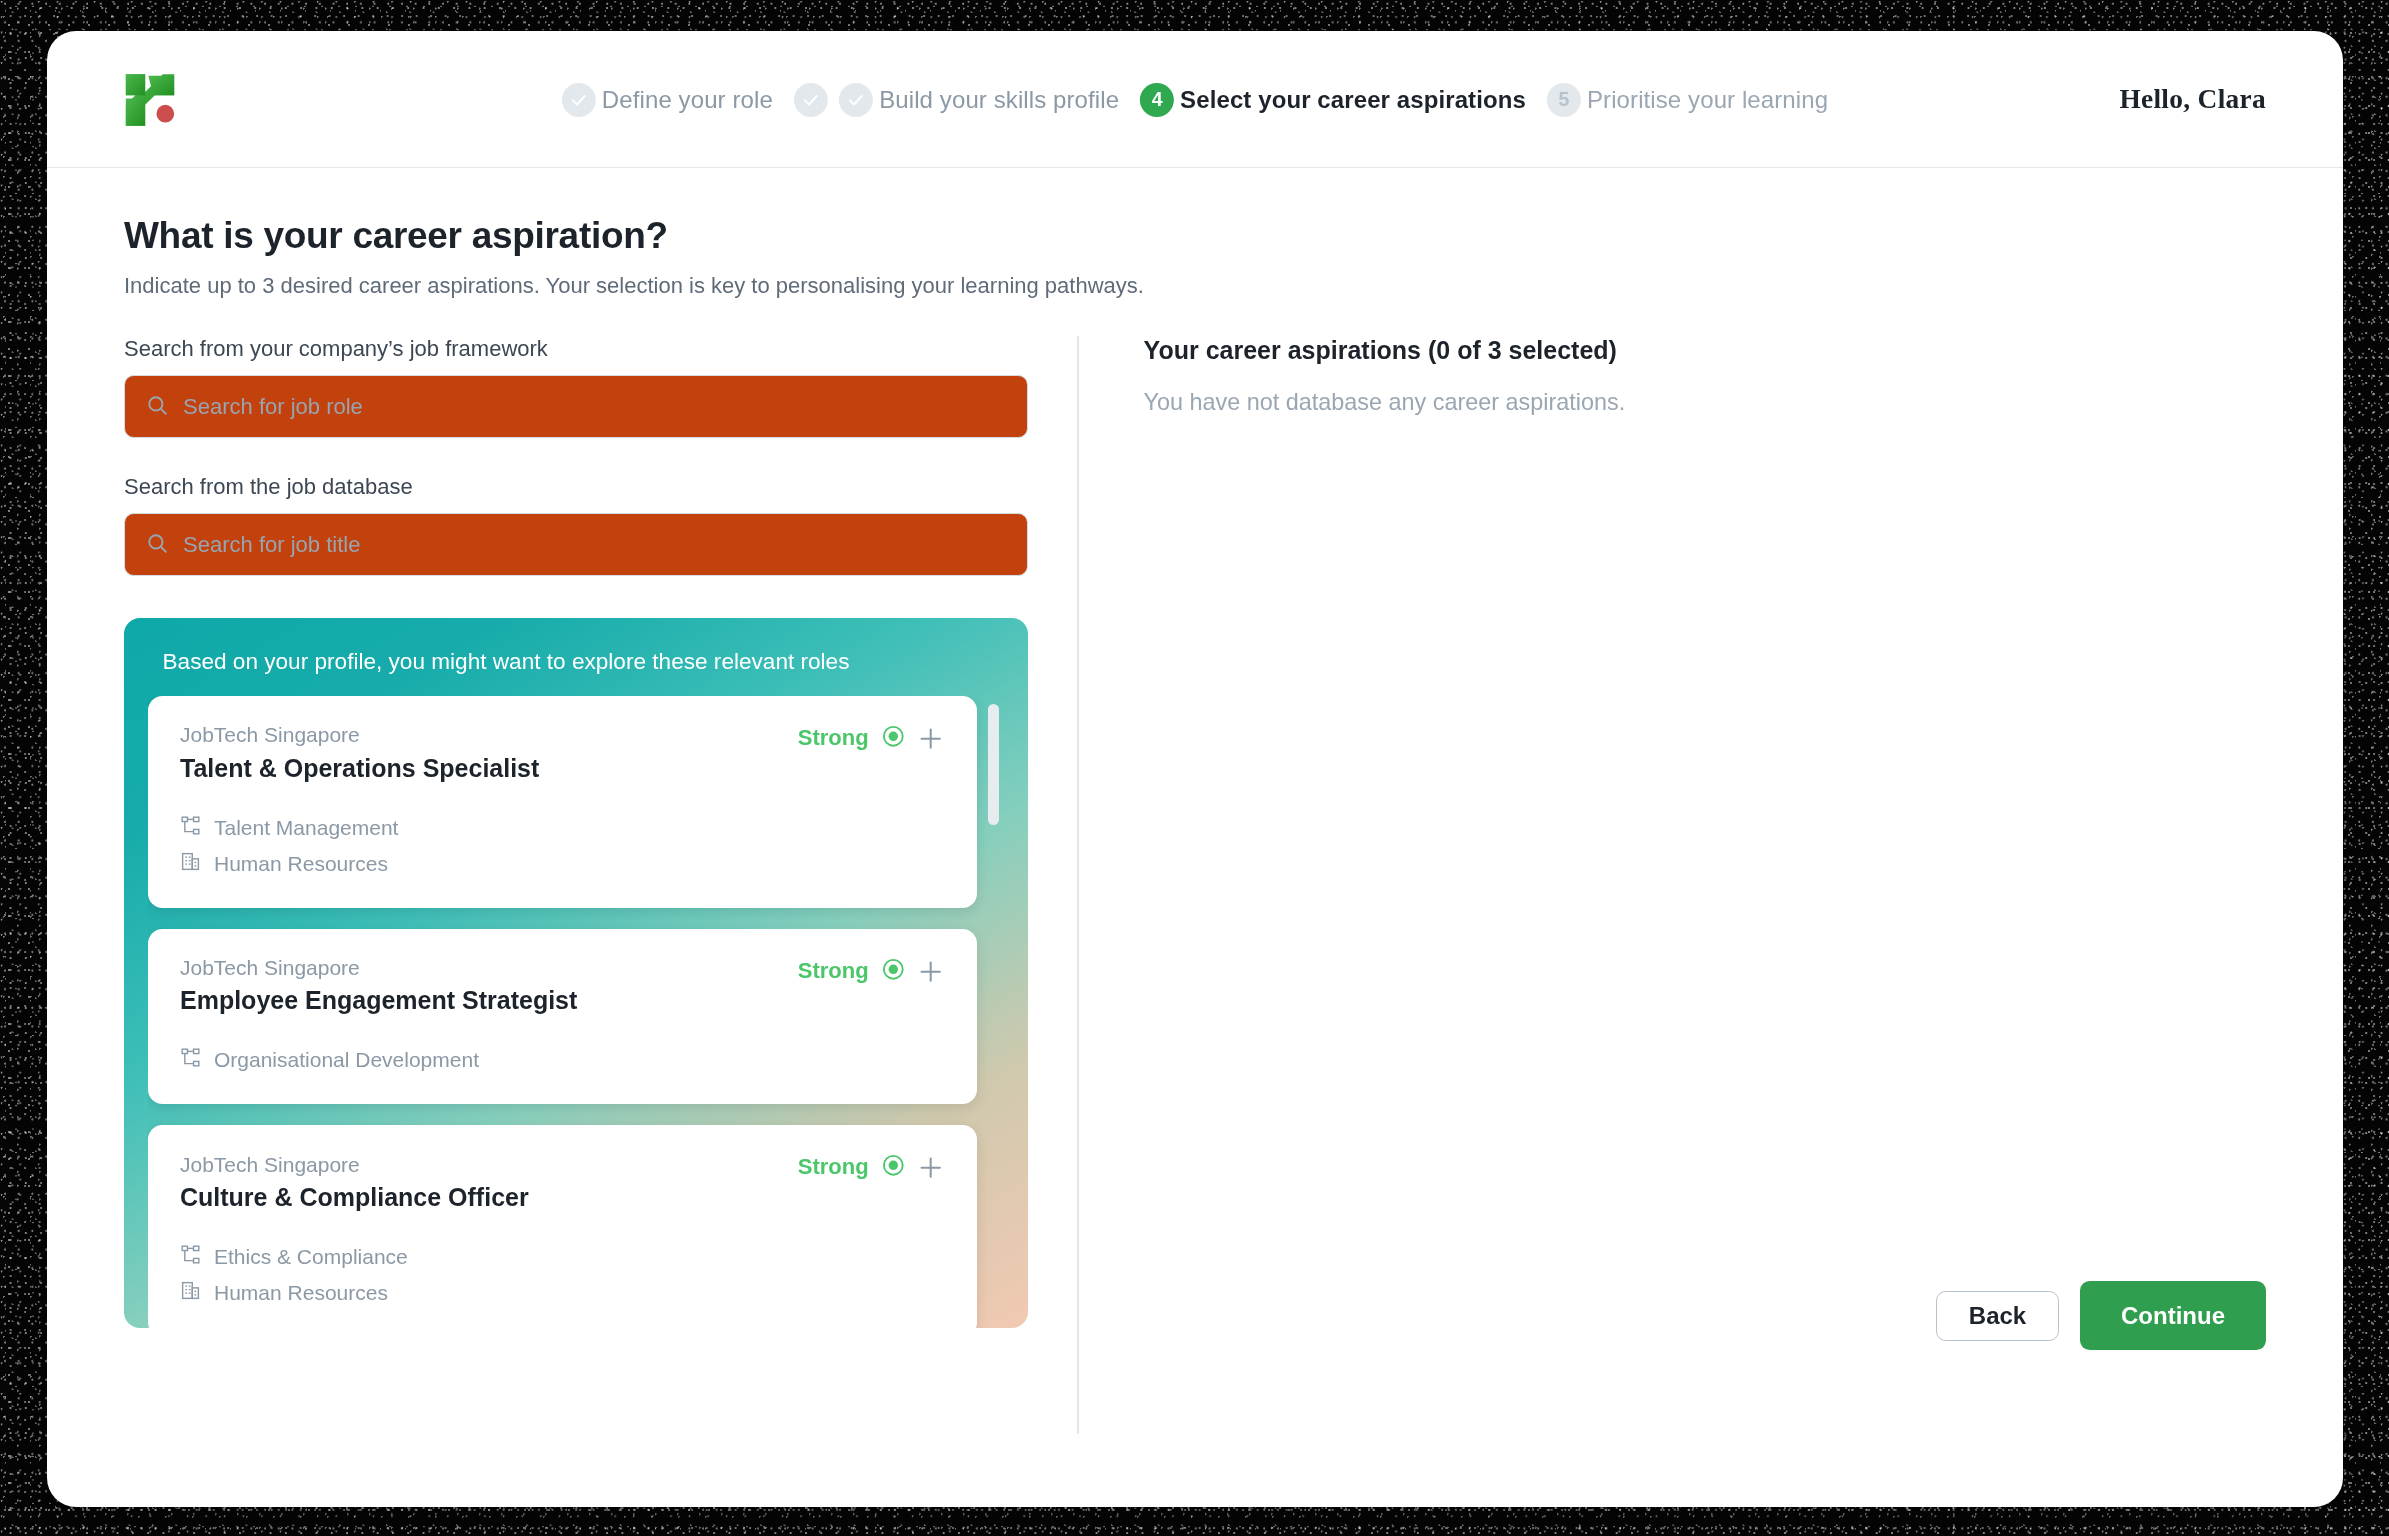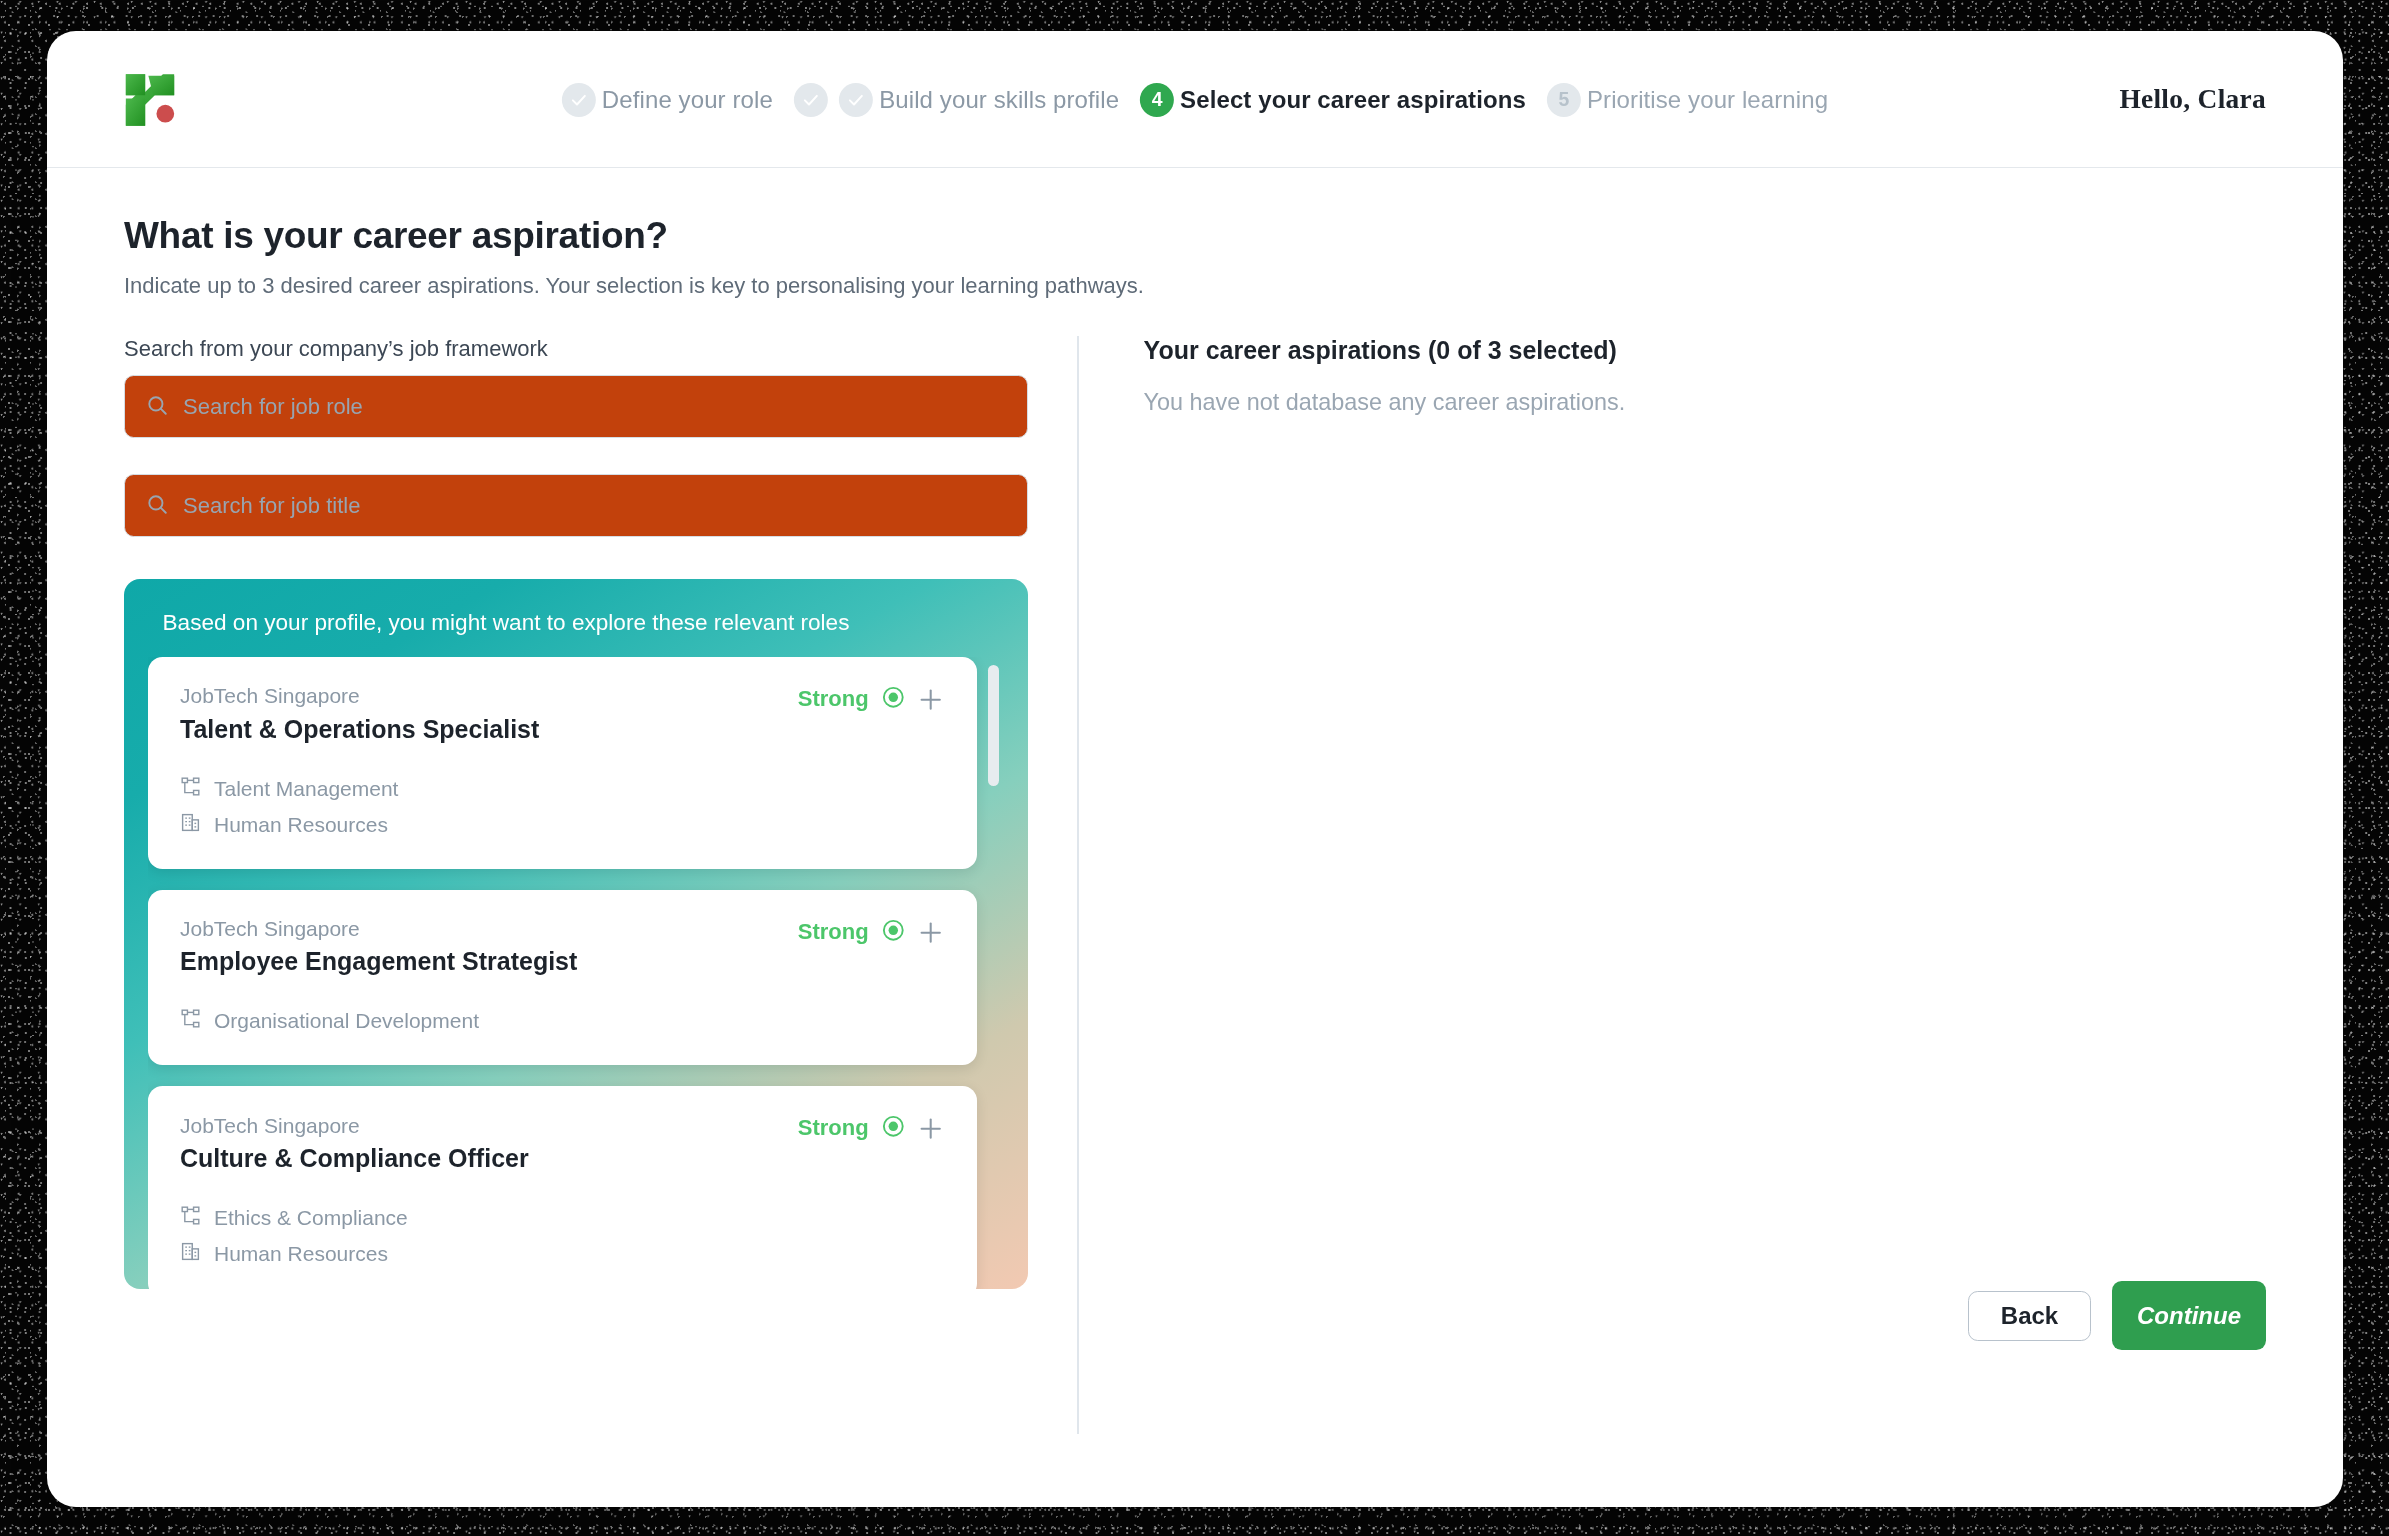--- a/index.html
+++ b/index.html
@@ -339,31 +339,30 @@
     border: 1.6px solid #b8c2cc;
     background: #ffffff;
     color: #1d232b;
     font-family: "Liberation Sans", sans-serif;
     font-size: 24px;
     font-weight: 700;
     cursor: pointer;
   }
 
   #continue-button {
-    width: 154px;
+    width: 186px;
     height: 69px;
     border-radius: 9.7px;
     border: none;
     background: #2f9e4f;
     color: #ffffff;
     font-family: "Liberation Sans", sans-serif;
     font-size: 24px;
     font-weight: 700;
     cursor: pointer;
-    font-style: italic;
   }
 </style>
 </head>
 <body>
 
 <div id="noise-bg"></div>
 
 <div id="app-window">
 
   <div id="app-header">
@@ -443,20 +442,21 @@
               <svg viewBox="0 0 24 24" fill="none" stroke="#98a4b0" stroke-width="2" stroke-linecap="round" aria-hidden="true">
                 <circle cx="10.5" cy="10.5" r="7"></circle>
                 <line x1="15.6" y1="15.6" x2="21" y2="21"></line>
               </svg>
             </span>
             <input type="text" placeholder="Search for job role" style="">
           </div>
         </div>
 
         <div class="search-group">
+          <div class="field-label">Search from the job database</div>
           <div class="search-box">
             <span>
               <svg viewBox="0 0 24 24" fill="none" stroke="#98a4b0" stroke-width="2" stroke-linecap="round" aria-hidden="true">
                 <circle cx="10.5" cy="10.5" r="7"></circle>
                 <line x1="15.6" y1="15.6" x2="21" y2="21"></line>
               </svg>
             </span>
             <input type="text" placeholder="Search for job title" style="">
           </div>
         </div>

